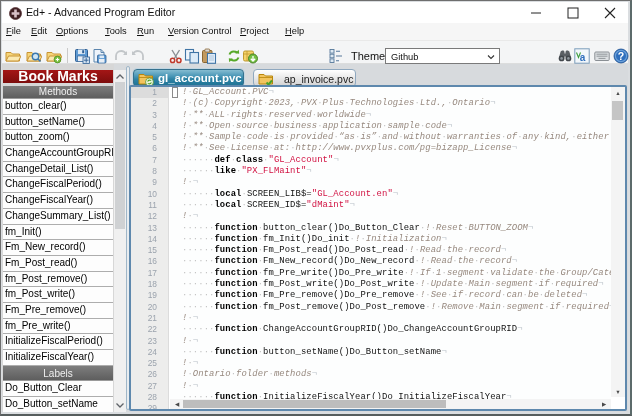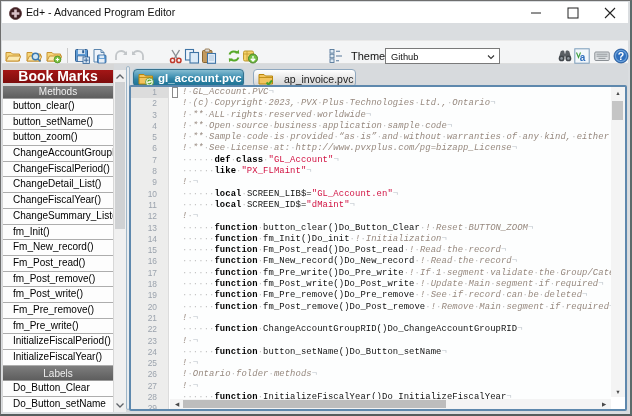--- a/index.html
+++ b/index.html
@@ -21,21 +21,21 @@
 #themelbl{position:absolute;left:349px;top:9px;font-size:11px;color:#111}
 #combo{position:absolute;left:383px;top:7px;width:115px;height:16px;background:#fff;border:1px solid #7a7a7a;font-size:9.3px;color:#111}
 #combo .cv{position:absolute;left:5px;top:3px}
 
 #main{position:absolute;left:1px;top:63px;right:2px;bottom:2px;background:#d7dadd}
 
 #side{position:absolute;left:0px;top:0px;width:112px;bottom:0;background:#d7d7d7;overflow:hidden}
 #bmhdr{position:absolute;left:1px;top:6px;width:110px;height:13px;background:linear-gradient(#a41616,#7d0d0d);color:#fff;font-size:14px;font-weight:bold;text-align:center;line-height:13px}
 #sitems{position:absolute;left:1px;top:22px;width:110px}
 .shdr{height:15.7px;background:linear-gradient(#7d7d7d,#5e5e5e);color:#efefef;font-size:10px;text-align:center;line-height:15px;border-bottom:1px solid #9a9a9a}
-.it{height:15.7px;background:#fdfdfd;border-bottom:1px solid #adadad;font-size:10px;color:#000;line-height:14.5px;padding-left:10px;white-space:nowrap;overflow:hidden}
+.it{height:15.7px;background:#fdfdfd;border-bottom:1px solid #adadad;font-size:10px;color:#000;line-height:14.5px;padding-left:2px;white-space:nowrap;overflow:hidden}
 
 #sbar{position:absolute;left:112px;top:6px;width:12px;bottom:0;background:#f0f0f0}
 .sarr{position:absolute;left:0}
 .sth{position:absolute;left:1px;top:12px;width:10px;height:147px;background:#cfd1d3}
 
 #split{position:absolute;left:124px;top:2px;width:4px;bottom:2px;background:#e8ecef;border:1px solid #9fb6c8;border-radius:2px}
 #ed{position:absolute;left:127px;top:21px;right:1px;bottom:1px;border:2px solid #5e88ad;border-radius:2px;background:#fff;overflow:hidden}
 #gutter{position:absolute;left:0;top:0;width:38px;bottom:0;background:#ededec;border-right:1px solid #dcdcdc}
 .ln{height:11.3px;font-size:8.4px;color:#9ba3ad;text-align:right;padding-right:11px;font-family:"Liberation Sans",sans-serif;line-height:11.4px}
 .ln0{background:#dcdcdc}
@@ -75,20 +75,30 @@
     <svg class="wbtn" id="bmin" viewBox="0 0 37 21">
         <path d="M14 11h10" stroke="#222" stroke-width="1"></path>
       </svg>
     <svg class="wbtn" id="bmax" viewBox="0 0 37 21">
         <rect x="14" y="6" width="10" height="10" fill="none" stroke="#222" stroke-width="1"></rect>
       </svg>
     <svg class="wbtn" id="bclose" viewBox="0 0 37 21">
         <path d="M14 6l10 10M24 6l-10 10" stroke="#222" stroke-width="1.1"></path>
       </svg>
   </div>
+  <div id="menu">
+    <span style="left:4px"><u>F</u>ile</span>
+    <span style="left:29px"><u>E</u>dit</span>
+    <span style="left:54px"><u>O</u>ptions</span>
+    <span style="left:103px"><u>T</u>ools</span>
+    <span style="left:135px"><u>R</u>un</span>
+    <span style="left:166px"><u>V</u>ersion Control</span>
+    <span style="left:238px"><u>P</u>roject</span>
+    <span style="left:283px"><u>H</u>elp</span>
+  </div>
   <div id="tools">
     <svg class="tbi" style="left:3px" viewBox="0 0 16 16" width="16" height="16">
         <path d="M1 4.5 L1 13 L14.5 13 L14.5 6 L7.5 6 L6 4.5 Z" fill="#f7d67a" stroke="#c89435" stroke-width="1"></path>
         <path d="M1 13 L3.5 8 L16 8 L13.5 13 Z" fill="#fbe9b0" stroke="#c89435" stroke-width="1"></path>
       </svg>
     <svg class="tbi" style="left:24px" viewBox="0 0 16 16" width="16" height="16">
         <path d="M1 4.5 L1 13 L14.5 13 L14.5 6 L7.5 6 L6 4.5 Z" fill="#f7d67a" stroke="#c89435" stroke-width="1"></path>
         <path d="M1 13 L3.5 8 L16 8 L13.5 13 Z" fill="#fbe9b0" stroke="#c89435" stroke-width="1"></path>
         <circle cx="9.5" cy="8.5" r="3.2" fill="#cfe6f5" stroke="#3a78b0" stroke-width="1.4"></circle>
         <path d="M12 11l2.5 2.5" stroke="#3a78b0" stroke-width="1.6"></path>
@@ -191,22 +201,22 @@
   </div>
   <div id="main">
     <div id="side">
       <div id="bmhdr">Book Marks</div>
       <div id="sitems">
         <div class="shdr" style="height:13px;line-height:12.5px">Methods</div>
 <div class="it">button_clear()</div>
 <div class="it">button_setName()</div>
 <div class="it">button_zoom()</div>
 <div class="it">ChangeAccountGroupRID</div>
+<div class="it">ChangeDetail_List()</div>
 <div class="it">ChangeFiscalPeriod()</div>
-<div class="it">ChangeDetail_List()</div>
 <div class="it">ChangeFiscalYear()</div>
 <div class="it">ChangeSummary_List()</div>
 <div class="it">fm_Init()</div>
 <div class="it">Fm_New_record()</div>
 <div class="it">Fm_Post_read()</div>
 <div class="it">fm_Post_remove()</div>
 <div class="it">fm_Post_write()</div>
 <div class="it">Fm_Pre_remove()</div>
 <div class="it">fm_Pre_write()</div>
 <div class="it">InitializeFiscalPeriod()</div>

